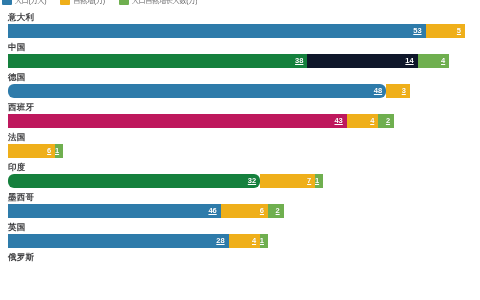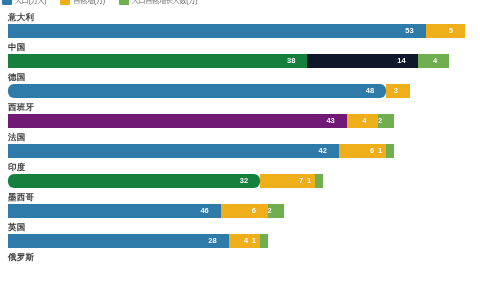--- a/index.html
+++ b/index.html
@@ -82,24 +82,25 @@
     display: flex;
     align-items: center;
     justify-content: flex-end;
     box-sizing: border-box;
     overflow: visible;
   }
   .seg-value {
     font-size: 7.5px;
     font-weight: bold;
     color: #ffffff;
-    padding-right: 12px;
+    padding-right: 4px;
     line-height: 14px;
     white-space: nowrap;
     text-shadow: 0 0 1px rgba(0,0,0,.15);
+    text-decoration: underline;
   }
   .seg.s0 { background: #2E7BAA; }
   .seg.s1 { background: #EFAF1A; }
   .seg.s2 { background: #6FAF4F; }
 </style>
 </head>
 <body>
 
 <div id="legend">
   <div class="legend-item">
@@ -149,37 +150,34 @@
           <span class="seg-value">48</span>
         </div>
         <div class="seg s1" style="width: 23.6379px; background: rgb(239, 175, 26);">
           <span class="seg-value">3</span>
         </div>
       </div>
     </div>
     <div class="row">
       <div class="row-label">西班牙</div>
       <div class="bar-track">
-        <div class="seg s0" style="width: 338.81px; background: #701a75;">
+        <div class="seg s0" style="width: 338.81px; background: #be185d;">
           <span class="seg-value">43</span>
         </div>
         <div class="seg s1" style="width: 31.5172px; background: rgb(239, 175, 26);">
           <span class="seg-value">4</span>
         </div>
         <div class="seg s2" style="width: 15.7586px; background: rgb(111, 175, 79);">
           <span class="seg-value">2</span>
         </div>
       </div>
     </div>
     <div class="row">
       <div class="row-label">法国</div>
       <div class="bar-track">
-        <div class="seg s0" style="width: 330.931px; background: rgb(46, 123, 170);">
-          <span class="seg-value">42</span>
-        </div>
         <div class="seg s1" style="width: 47.2759px; background: rgb(239, 175, 26);">
           <span class="seg-value">6</span>
         </div>
         <div class="seg s2" style="width: 7.87931px; background: rgb(111, 175, 79);">
           <span class="seg-value">1</span>
         </div>
       </div>
     </div>
     <div class="row">
       <div class="row-label">印度</div>

